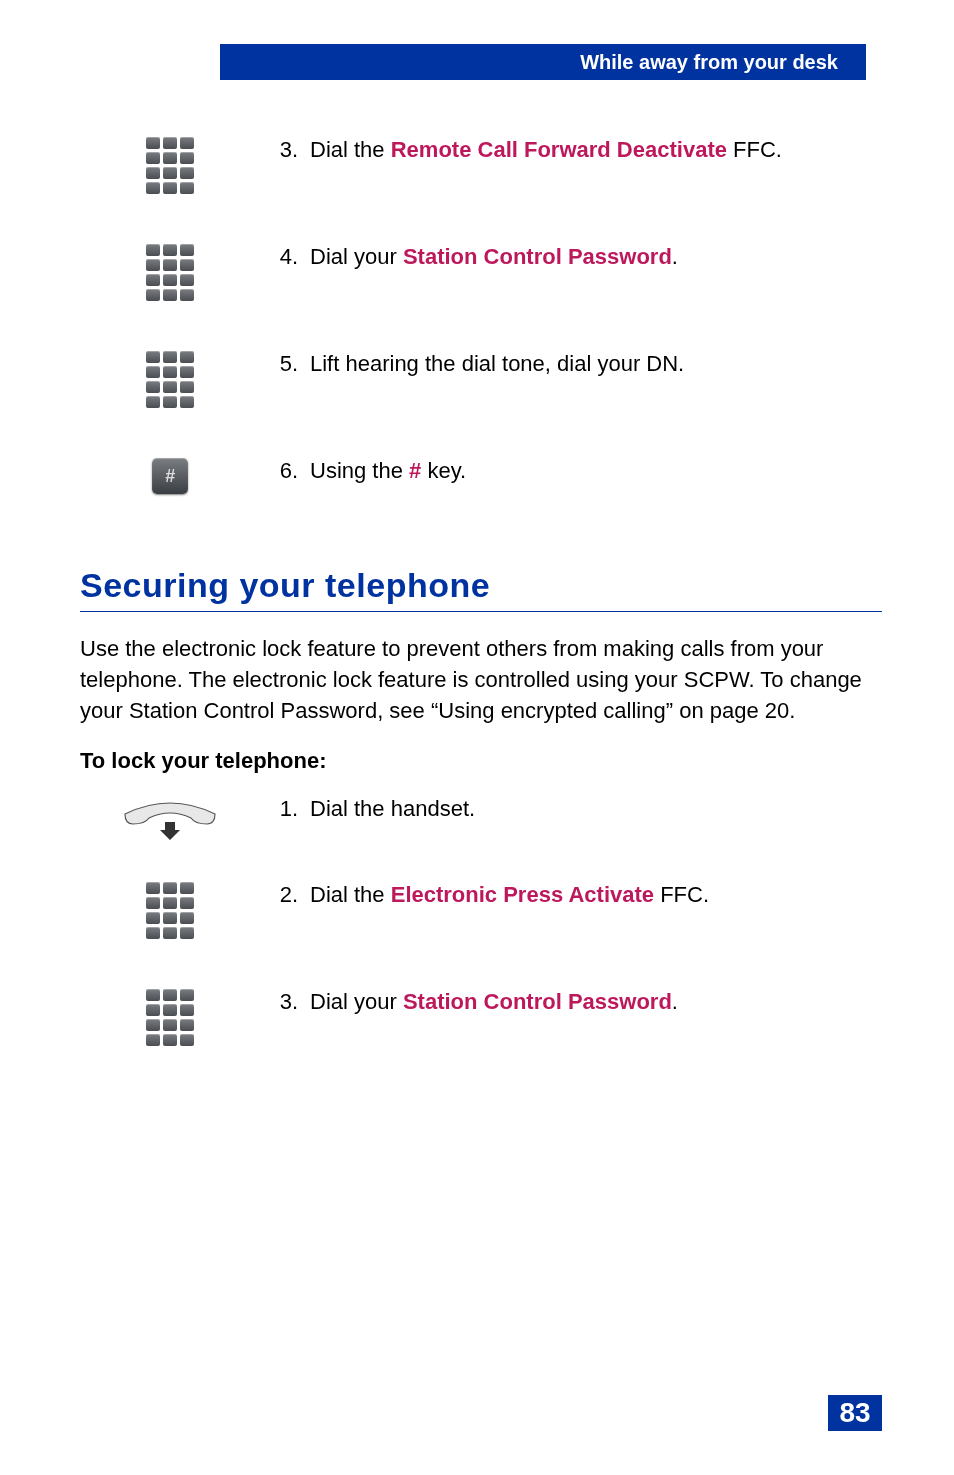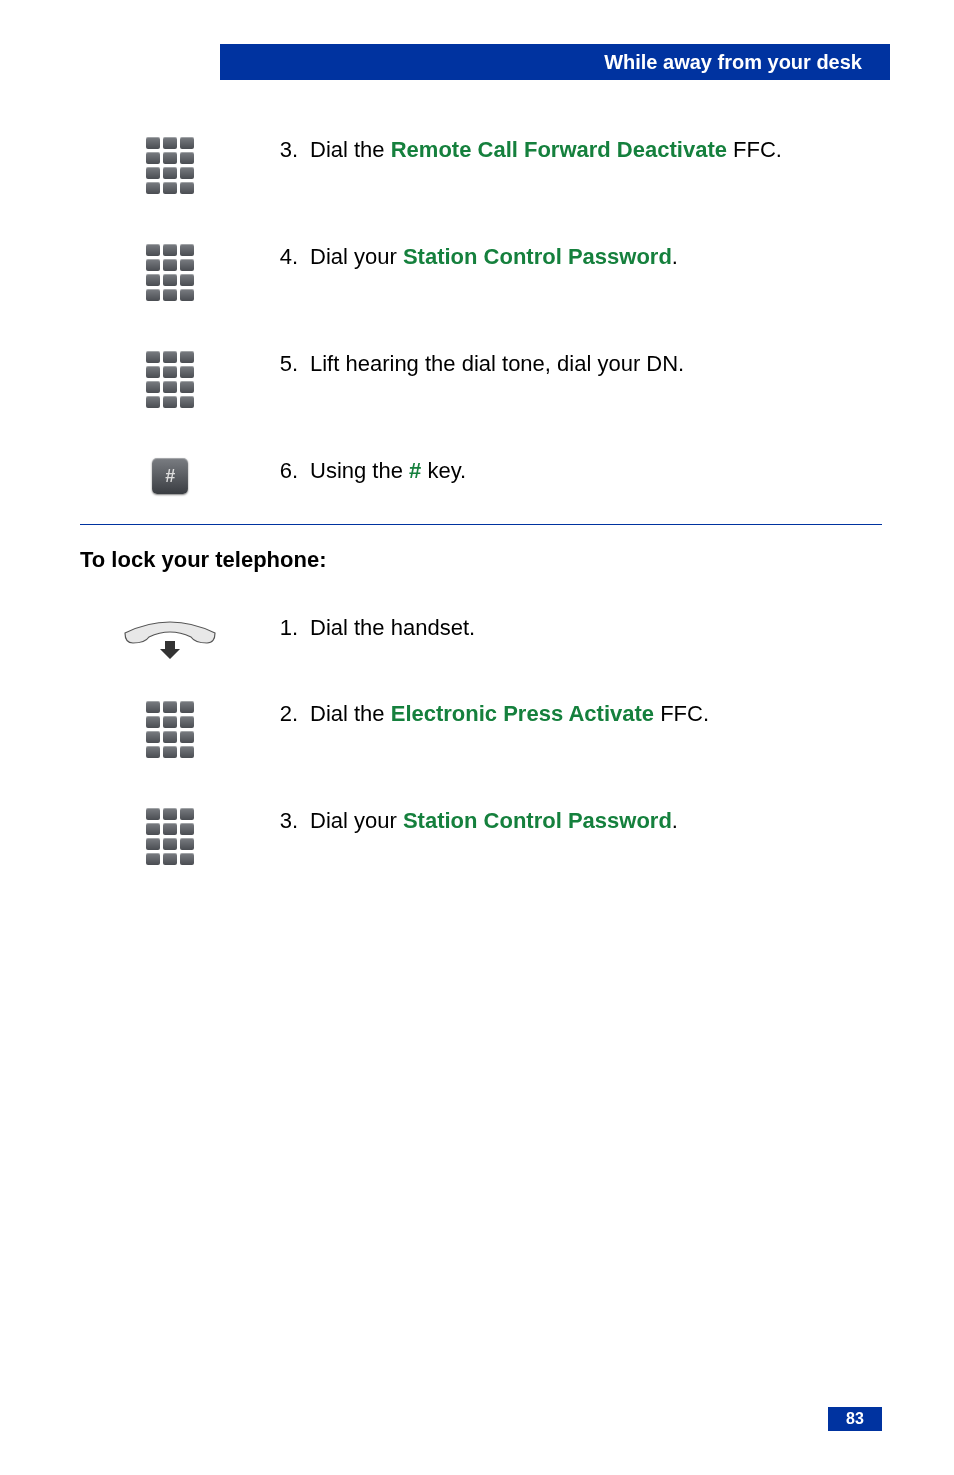--- a/index.html
+++ b/index.html
@@ -9,21 +9,21 @@
     width: 954px;
     height: 1475px;
     background: #ffffff;
     font-family: Arial, Helvetica, sans-serif;
     color: #000;
     position: relative;
   }
   .header-bar {
     position: absolute;
     top: 44px;
-    right: 64px;
+    right: 88px;
     left: 220px;
     height: 36px;
     background: #0033a0;
     color: #fff;
     font-weight: bold;
     font-size: 20px;
     display: flex;
     align-items: center;
     justify-content: flex-end;
     padding-right: 28px;
@@ -57,21 +57,21 @@
   .step-num {
     width: 38px;
     text-align: right;
     padding-right: 12px;
     flex-shrink: 0;
   }
   .step-body {
     flex: 1;
   }
   .bold-blue {
-    color: #15803d;
+    color: #be185d;
     font-weight: bold;
   }
   .section-heading {
     color: #0033a0;
     font-weight: bold;
     font-size: 34px;
     font-family: "Arial Black", Arial, sans-serif;
     letter-spacing: 0.5px;
     margin-top: 72px;
     margin-bottom: 6px;
@@ -83,32 +83,32 @@
   }
   .para {
     font-size: 22px;
     line-height: 1.4;
     margin-bottom: 22px;
   }
   .sub-bold {
     font-weight: bold;
     font-size: 22px;
     margin-top: 10px;
-    margin-bottom: 40px;
+    margin-bottom: 20px;
   }
   .page-num-box {
     position: absolute;
     bottom: 44px;
     right: 72px;
     width: 54px;
-    height: 24px;
+    height: 36px;
     background: #0033a0;
     color: #fff;
     font-weight: bold;
-    font-size: 16px;
+    font-size: 28px;
     display: flex;
     align-items: center;
     justify-content: center;
   }
   
   .keypad {
     display: grid;
     grid-template-columns: repeat(3, 14px);
     grid-template-rows: repeat(4, 12px);
     gap: 3px;
@@ -232,21 +232,23 @@
       <div class="hashkey">#</div>
     </div>
     <div class="step-text">
       <div class="step-num">6.</div>
       <div class="step-body">
         <span>Using the </span><span class="bold-blue">#</span><span> key.</span>
       </div>
     </div>
   </div>
 
+  <div class="section-heading">Securing your telephone</div>
   <hr class="section-rule">
+  <div class="para">Use the electronic lock feature to prevent others from making calls from your telephone. The electronic lock feature is controlled using your SCPW. To change your Station Control Password, see “Using encrypted calling” on page 20.</div>
   <div class="sub-bold">To lock your telephone:</div>
 
   <div class="step" style="margin-bottom:36px;">
     <div class="step-icon">
       <div class="handset">
         <svg width="110" height="48" viewBox="0 0 110 48">
           <path d="M10 18 Q55 -4 100 18 Q100 28 92 28 Q80 28 76 22 Q55 12 34 22 Q30 28 18 28 Q10 28 10 18 Z" fill="#e8e8e8" stroke="#555" stroke-width="1.2"></path>
           <path d="M55 44 L45 34 L50 34 L50 26 L60 26 L60 34 L65 34 Z" fill="#333"></path>
         </svg>
       </div>

